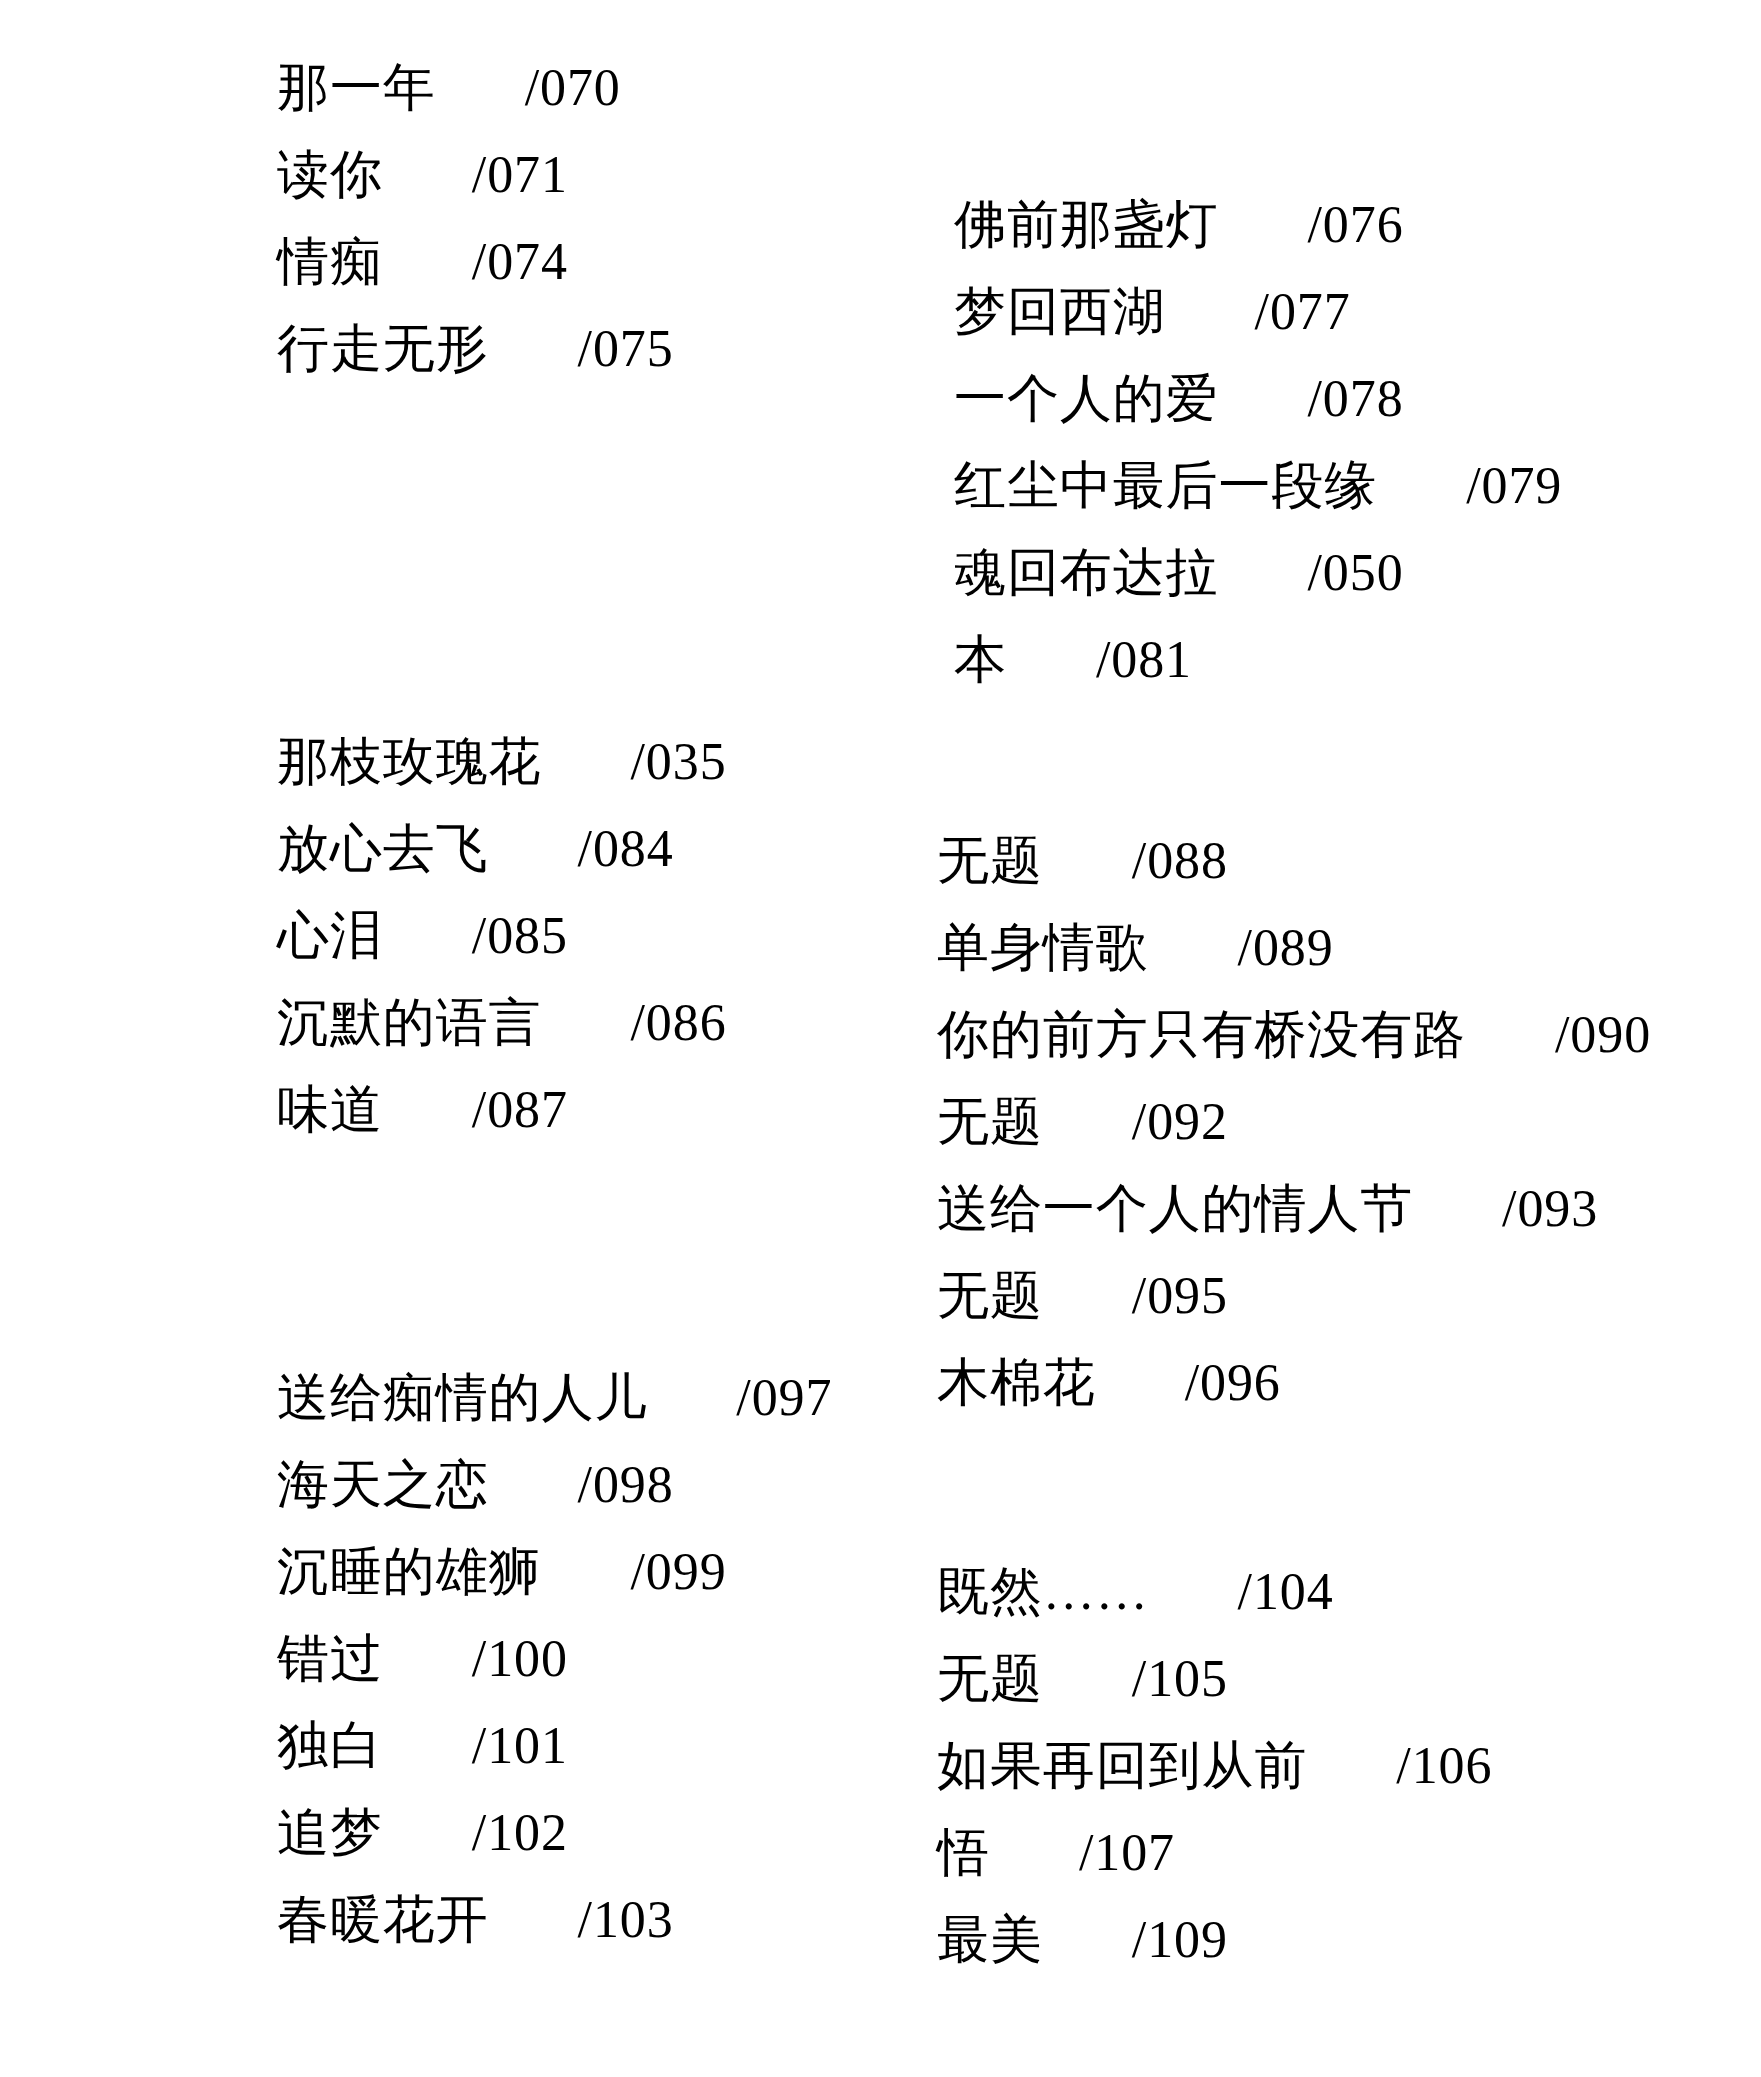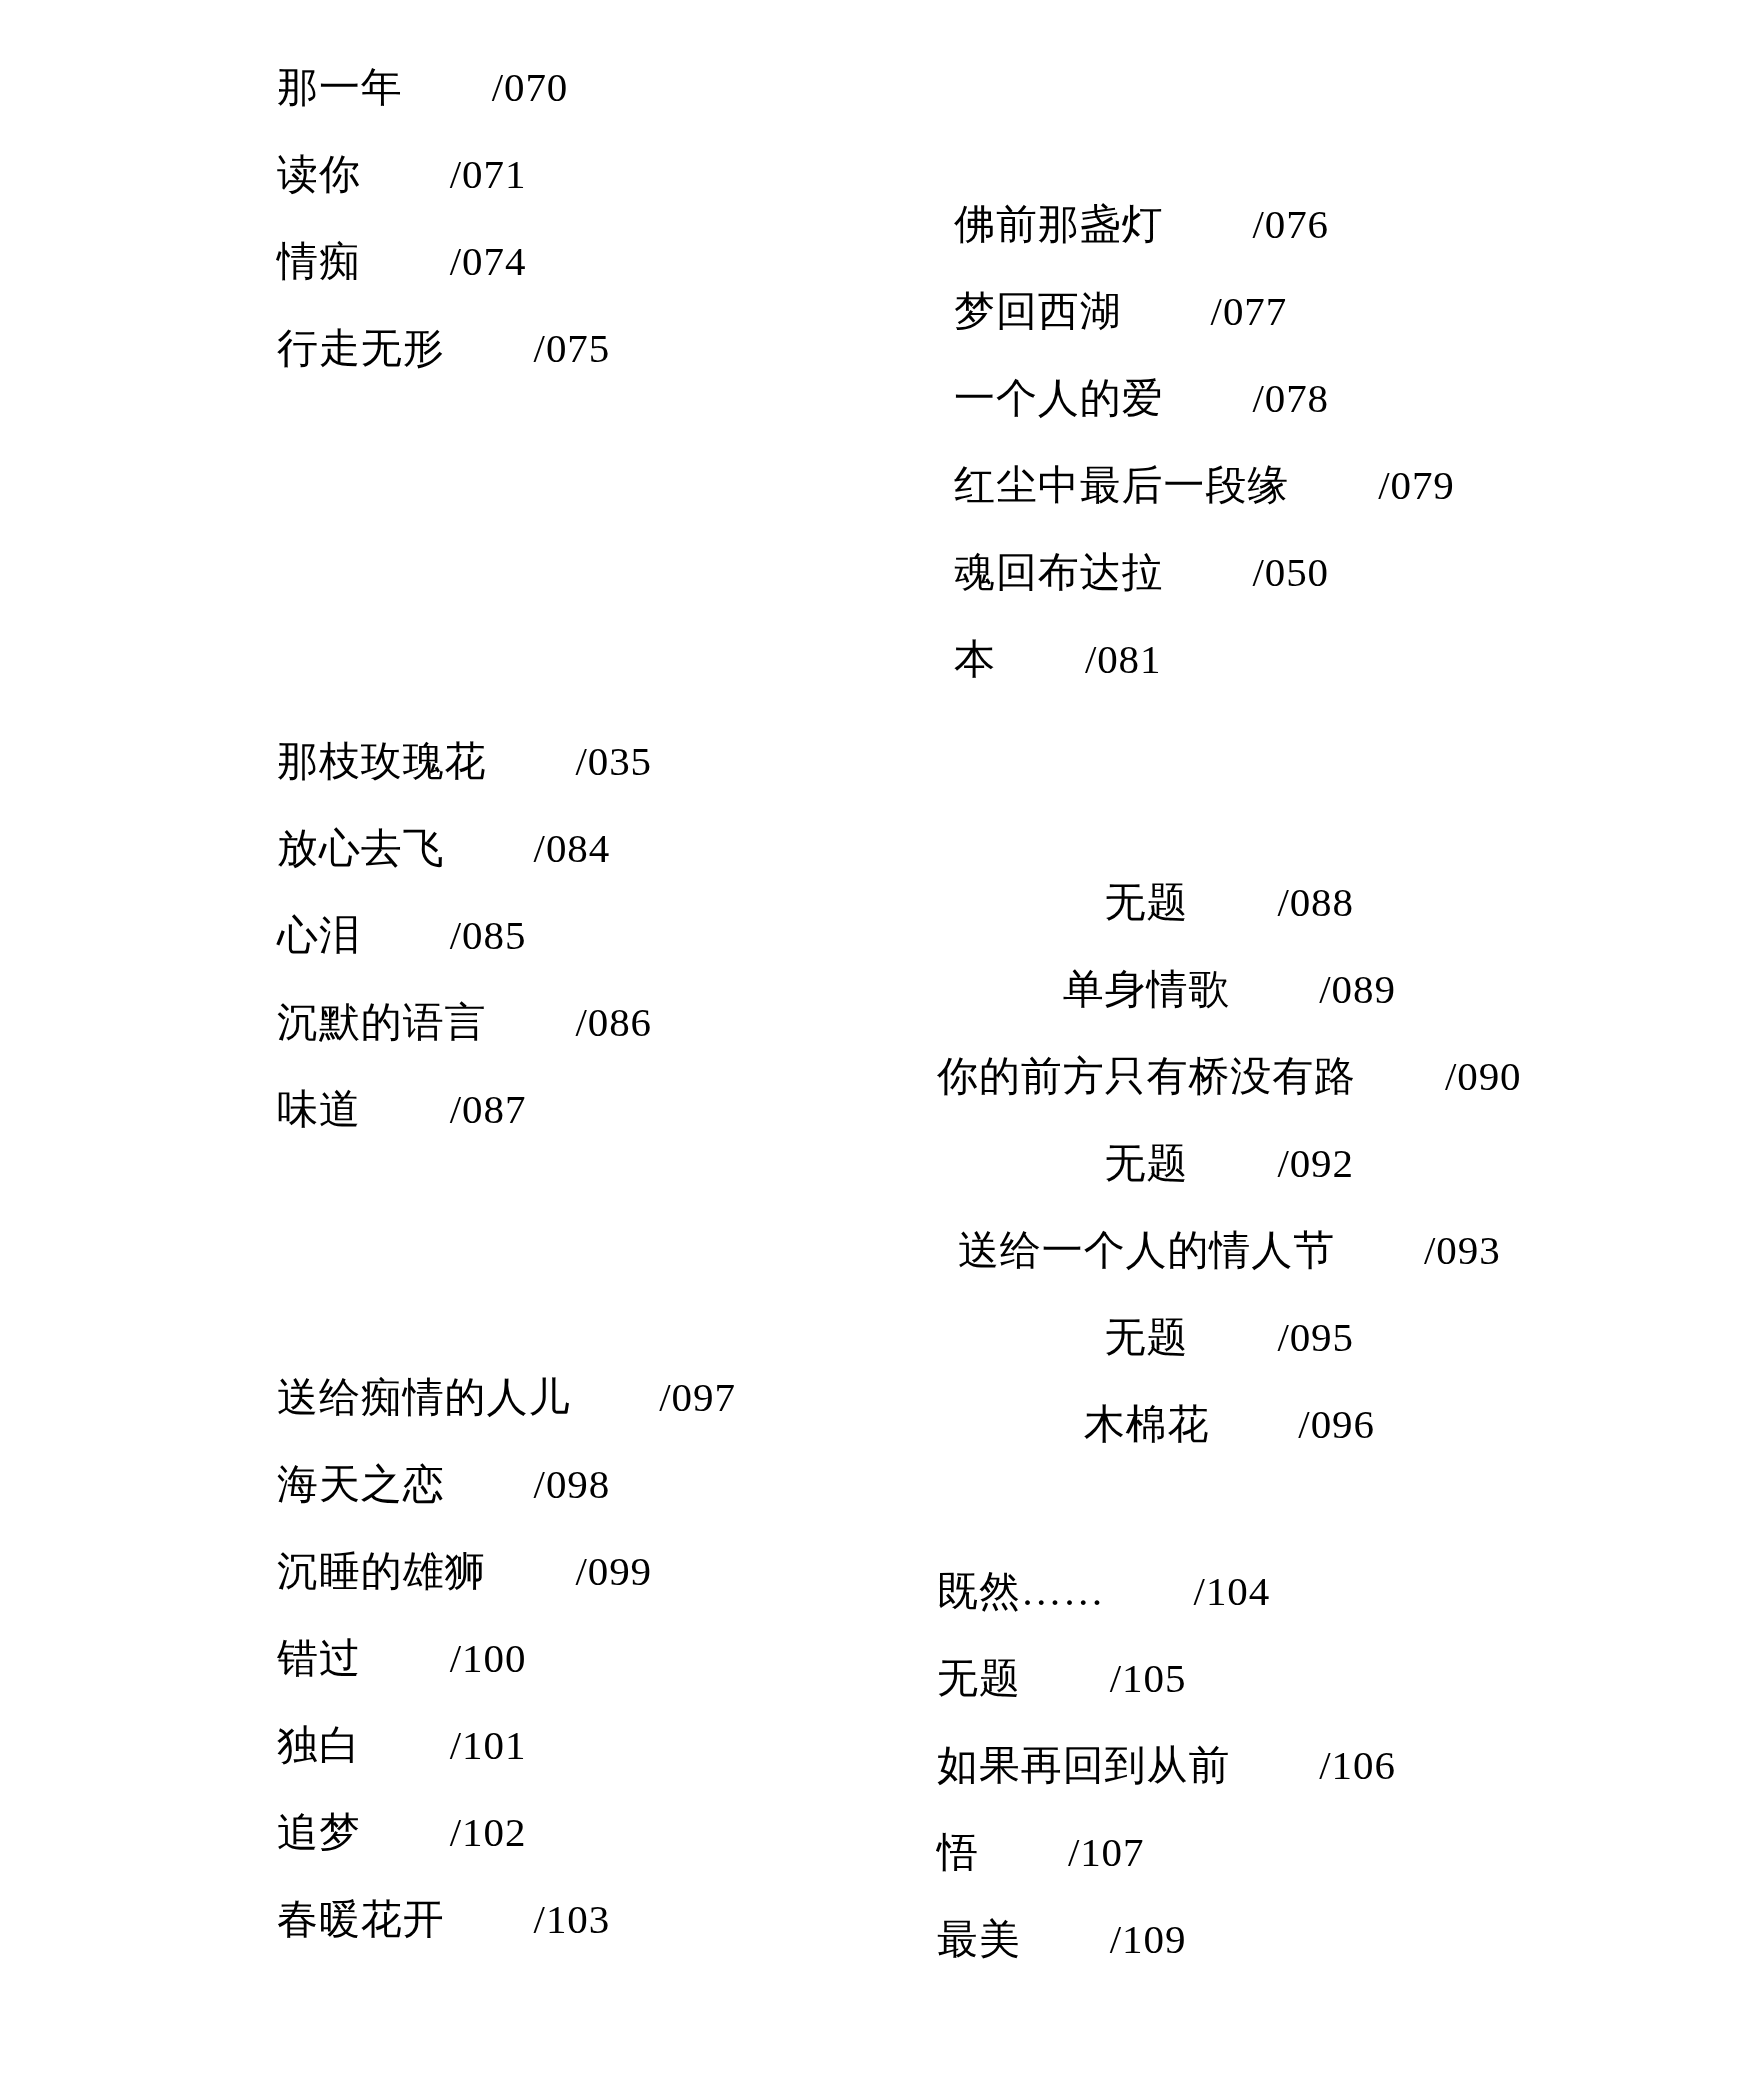--- a/index.html
+++ b/index.html
@@ -21,27 +21,27 @@
   }
   .toc-group {
     position: absolute;
   }
   
   .group-left-0  { left: 277px;  top: 65px;   }
   .group-left-1  { left: 277px;  top: 739px;  }
   .group-left-2  { left: 277px;  top: 1375px; font-family: Liberation Serif, serif; }
   
   .group-right-0 { left: 954px; top: 202px;  }
-  .group-right-1 { left: 937px; top: 880px; text-align: center;  }
+  .group-right-1 { left: 937px; top: 838px;  }
   .group-right-2 { left: 937px; top: 1569px; }
 
   .toc-entry {
     height: 87px;
     white-space: nowrap;
-    font-size: 41px;
+    font-size: 52px;
     line-height: 45px;
   }
   .entry-title {
     letter-spacing: 0.9px;
   }
   .entry-page {
     margin-left: 89px;
     letter-spacing: 0.9px;
   }
 </style>

